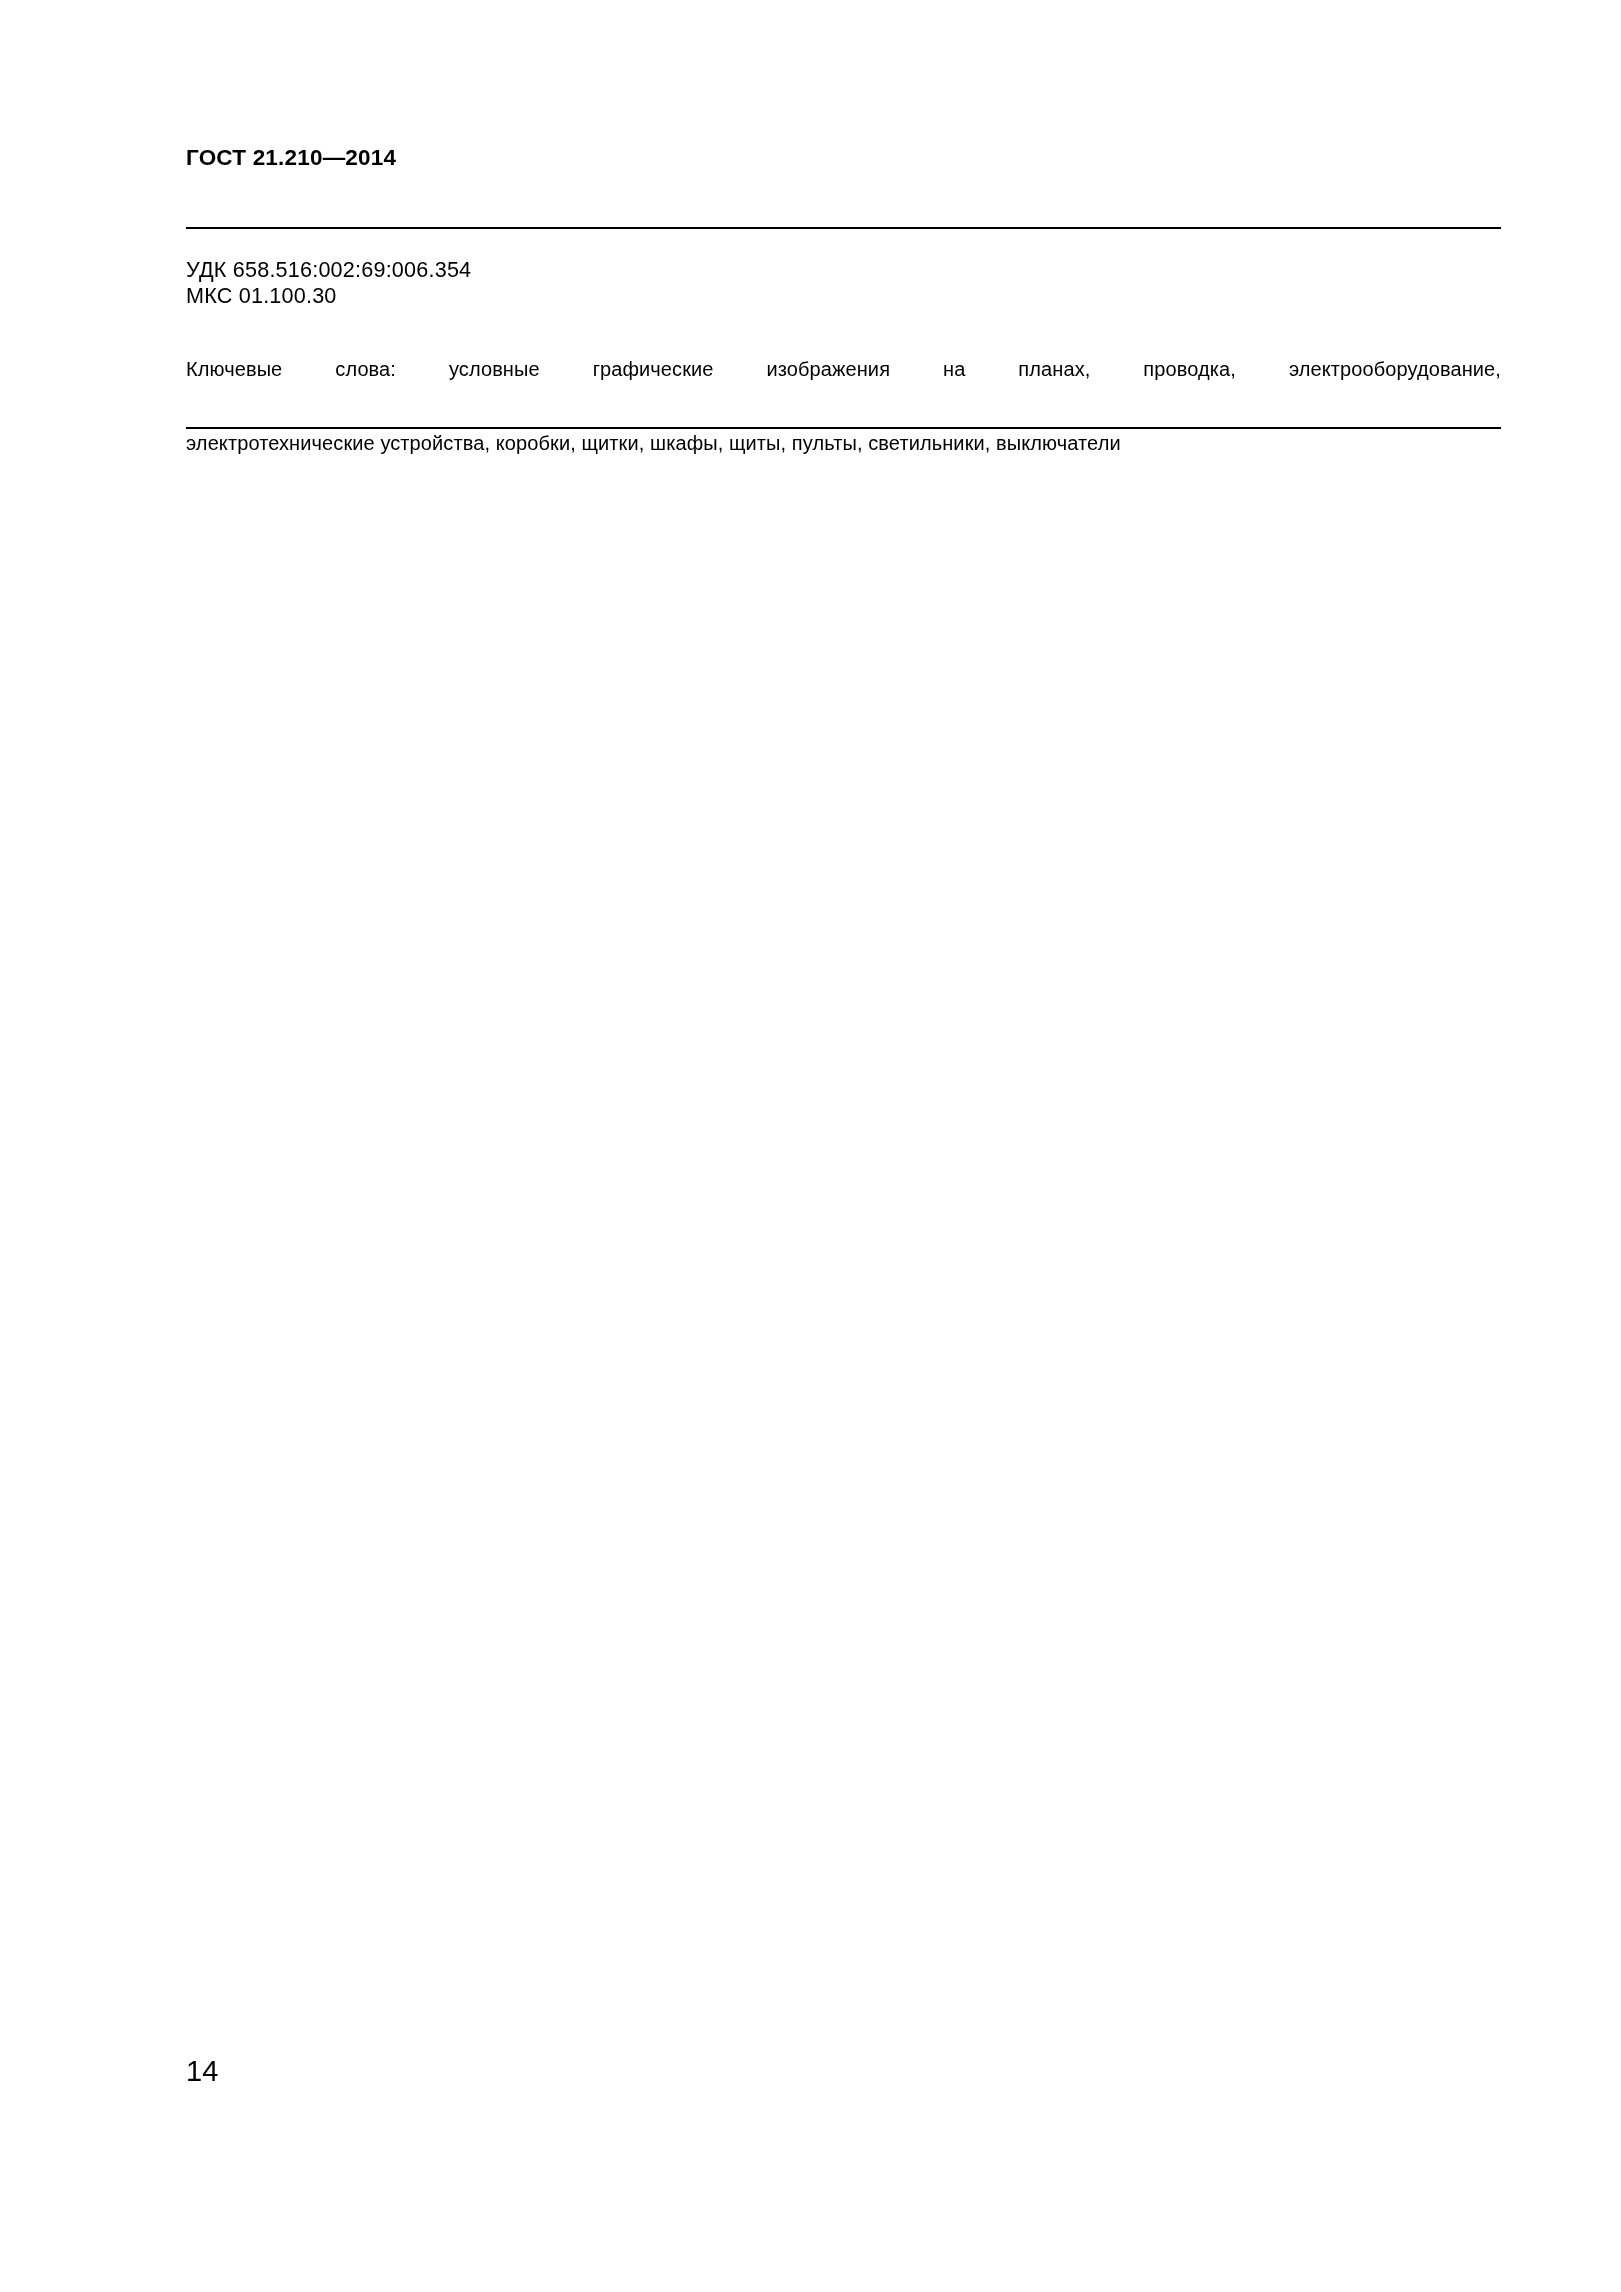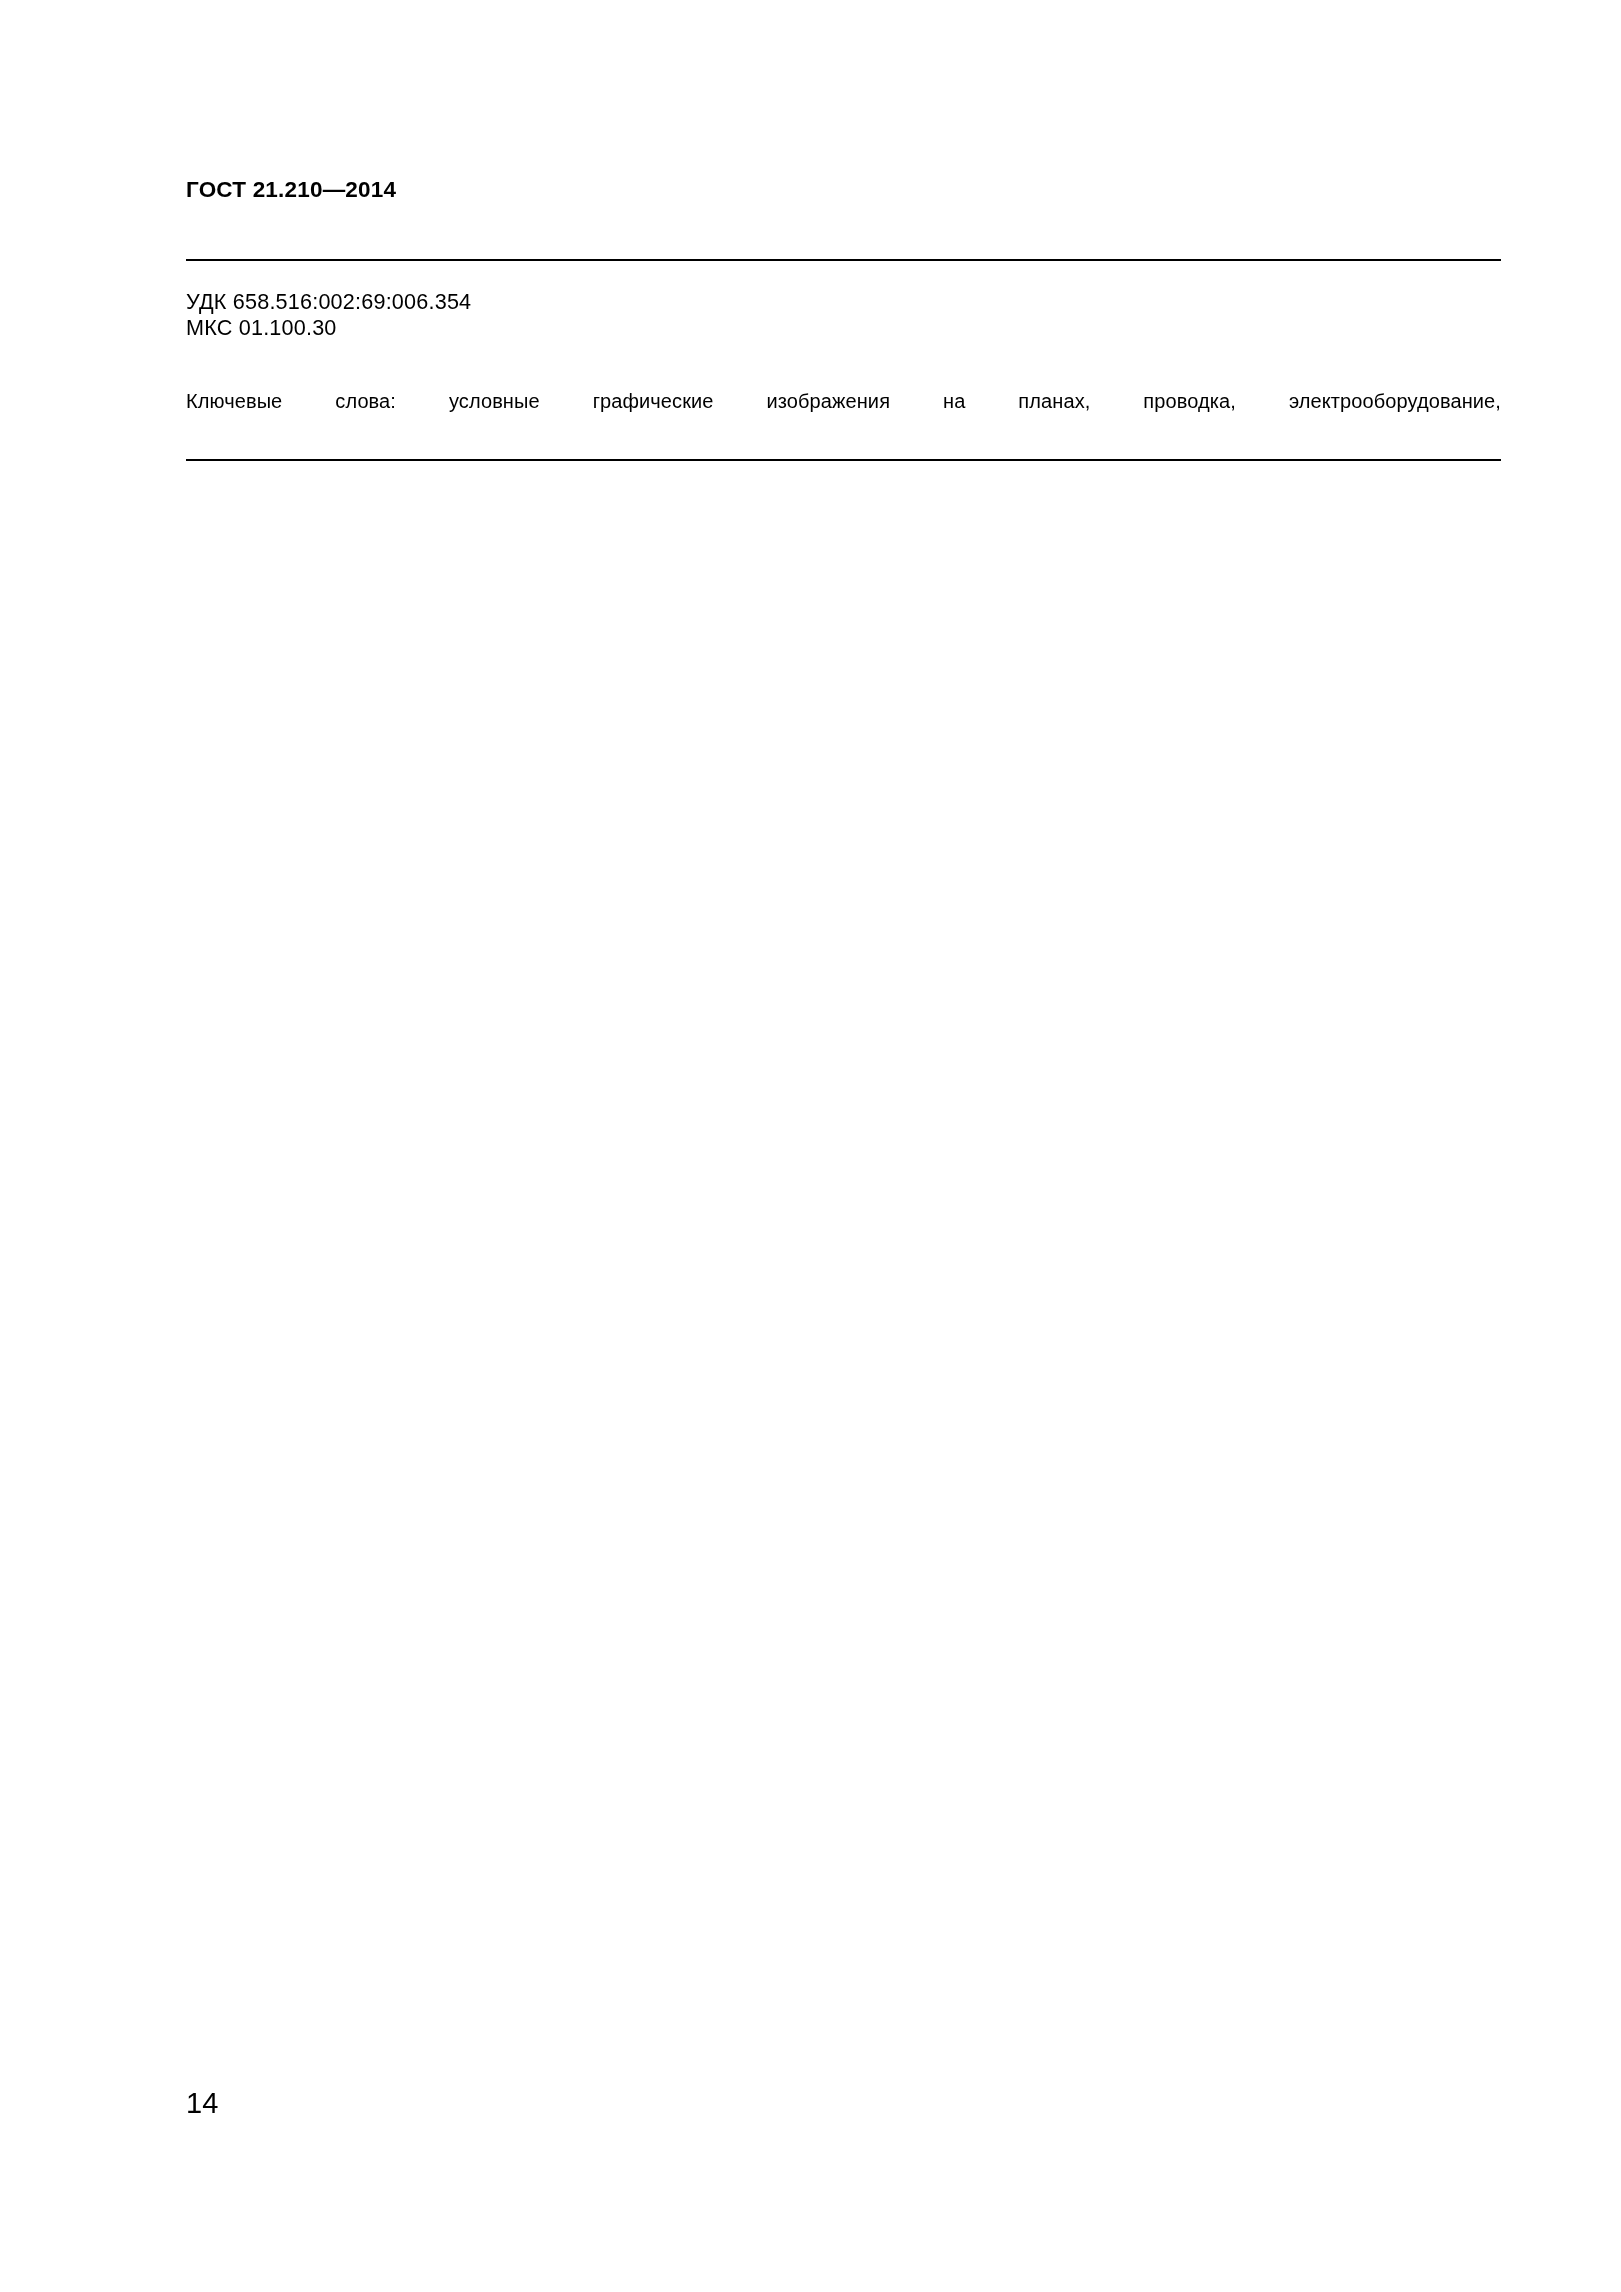--- a/index.html
+++ b/index.html
@@ -11,21 +11,20 @@
     width: 1621px;
     height: 2293px;
     position: relative;
     font-family: "Liberation Sans", sans-serif;
     color: #000000;
     -webkit-font-smoothing: antialiased;
   }
   .page {
     position: absolute;
     inset: 0;
-    margin-top: 32px;
   }
   .doc-header {
     position: absolute;
     left: 186px;
     top: 145px;
     font-size: 22.5px;
     font-weight: bold;
     letter-spacing: 0.2px;
   }
   .rule {
@@ -89,20 +88,21 @@
 
   <div class="rule rule-top"></div>
 
   <div class="codes-row">
     <span>УДК 658.516:002:69:006.354</span>
     <span>МКС 01.100.30</span>
   </div>
 
   <div class="keywords">
     <span class="line">Ключевые слова: условные графические изображения на планах, проводка, электрооборудование,</span>
+    <span class="line last">электротехнические устройства, коробки, щитки, шкафы, щиты, пульты, светильники, выключатели</span>
   </div>
 
   <div class="rule rule-bottom"></div>
 
   <div class="page-number">14</div>
 
 </div>
 
 
 </body></html>

